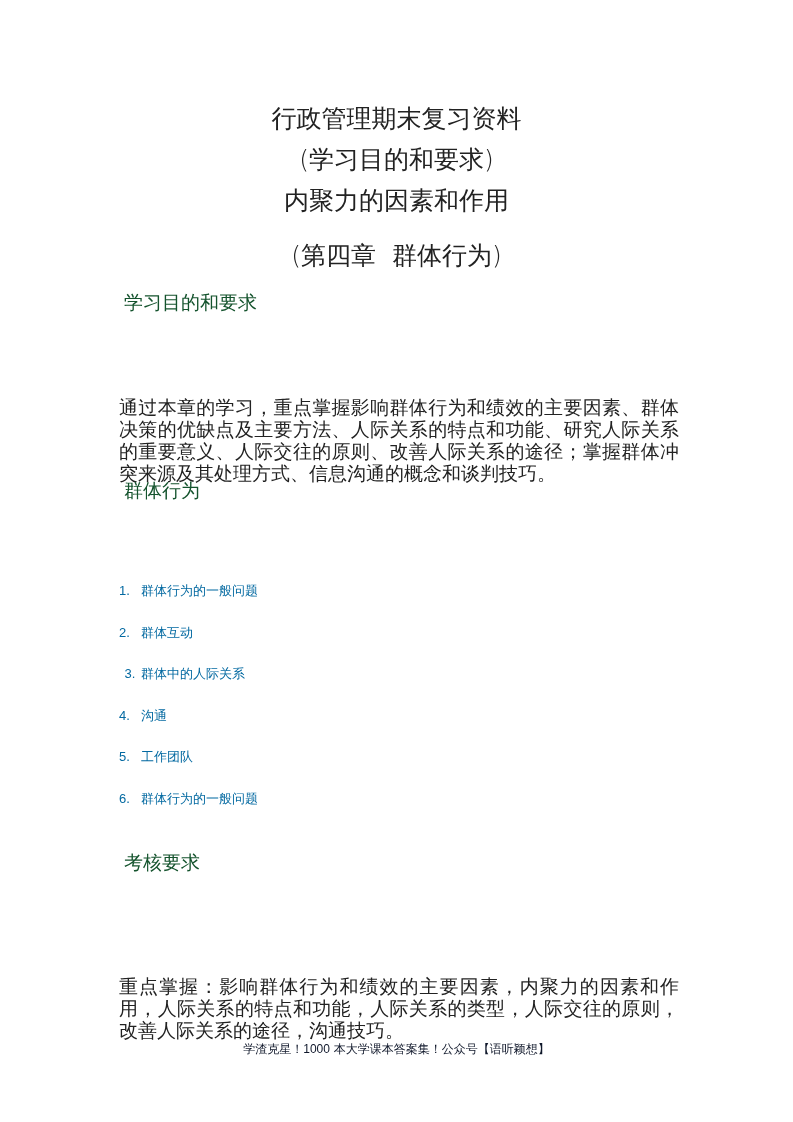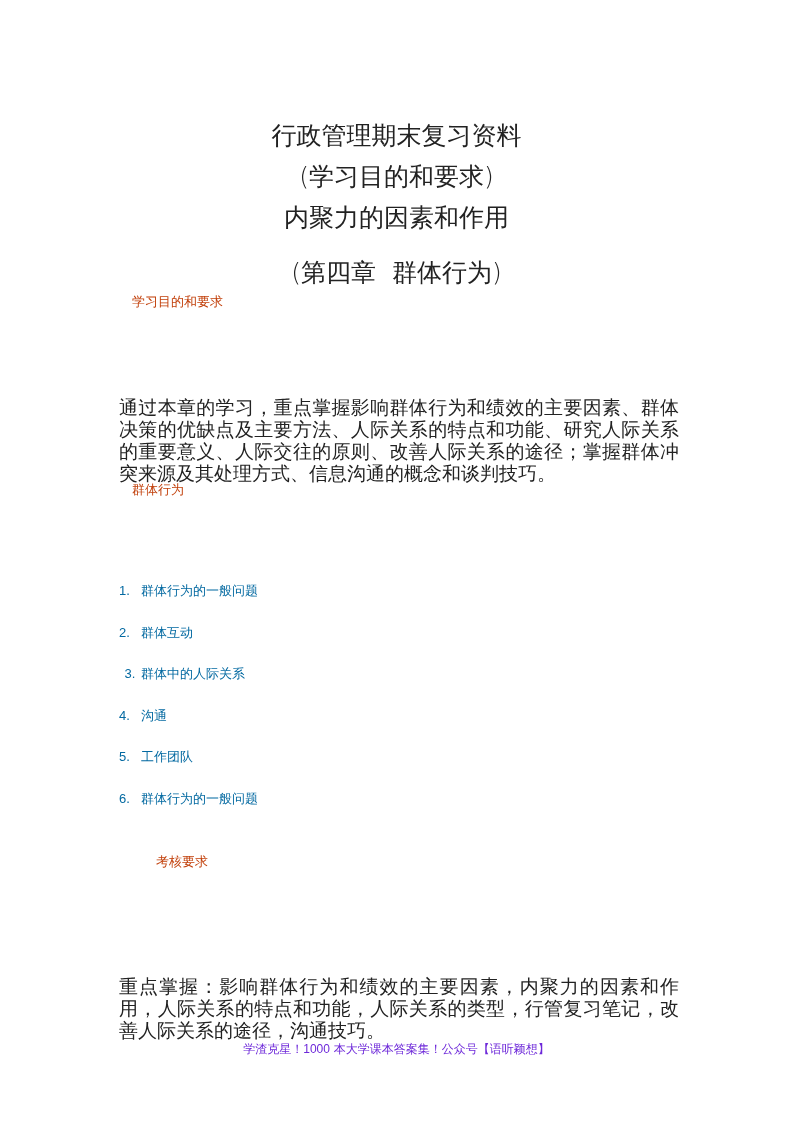--- a/index.html
+++ b/index.html
@@ -5,39 +5,39 @@
   html, body { margin: 0; padding: 0; background: #ffffff; }
   body {
     width: 793px; height: 1122px; position: relative; overflow: hidden;
     font-family: "DejaVu Serif", "Liberation Serif", serif;
     color: #222222;
   }
   .abs { position: absolute; }
   .title {
     left: 0; width: 793px; text-align: center;
     font-size: 25px; line-height: 32px; color: #222;
-    font-family: "DejaVu Sans", "Liberation Sans", sans-serif; font-weight: 300; margin-top: 17px;
+    font-family: "DejaVu Sans", "Liberation Sans", sans-serif; font-weight: 300;
   }
   .heading {
-    left: 132px; font-size: 13px; line-height: 18px; color: #c2410c;
+    left: 124px; font-size: 19px; line-height: 18px; color: #14532d;
   }
   .para {
     left: 119px; width: 560px; font-size: 19px; line-height: 22px; color: #222;
     text-align: justify;
   }
   .list-item {
     left: 119px; font-size: 13px; line-height: 18px; color: #0369a1;
   }
   .list-item .num {
     font-family: "Liberation Sans", "DejaVu Sans", sans-serif;
     display: inline-block; width: 22px;
   }
   .footer {
     left: 0; width: 793px; text-align: center; top: 1041px;
-    font-size: 12px; line-height: 16px; color: #6d28d9;
+    font-size: 12px; line-height: 16px; color: #0f172a;
   }
   .footer .ascii { font-family: "Liberation Sans", "DejaVu Sans", sans-serif; }
 </style>
 </head>
 <body>
 
 <div>
 
   <div class="abs title" style="top:103px;">行政管理期末复习资料</div>
   <div class="abs title" style="top:144px;">(学习目的和要求)</div>
@@ -61,20 +61,20 @@
   <div class="abs list-item" style="top:707px;">
     <span class="num">4.</span><span>沟通</span>
   </div>
   <div class="abs list-item" style="top:748px;">
     <span class="num">5.</span><span>工作团队</span>
   </div>
   <div class="abs list-item" style="top:790px;">
     <span class="num">6.</span><span>群体行为的一般问题</span>
   </div>
 
-  <div class="abs heading" style="top:853px;margin-left:24px;">考核要求</div>
-  <div class="abs para" style="top:975px;">重点掌握：影响群体行为和绩效的主要因素，内聚力的因素和作用，人际关系的特点和功能，人际关系的类型，行管复习笔记，改善人际关系的途径，沟通技巧。</div>
+  <div class="abs heading" style="top:853px;">考核要求</div>
+  <div class="abs para" style="top:975px;">重点掌握：影响群体行为和绩效的主要因素，内聚力的因素和作用，人际关系的特点和功能，人际关系的类型，人际交往的原则，改善人际关系的途径，沟通技巧。</div>
 
   <div class="abs footer">
     <span>学渣克星！</span><span class="ascii">1000</span><span> 本大学课本答案集！公众号【语听颖想】</span>
   </div>
 
 </div>
 
 </body></html>

